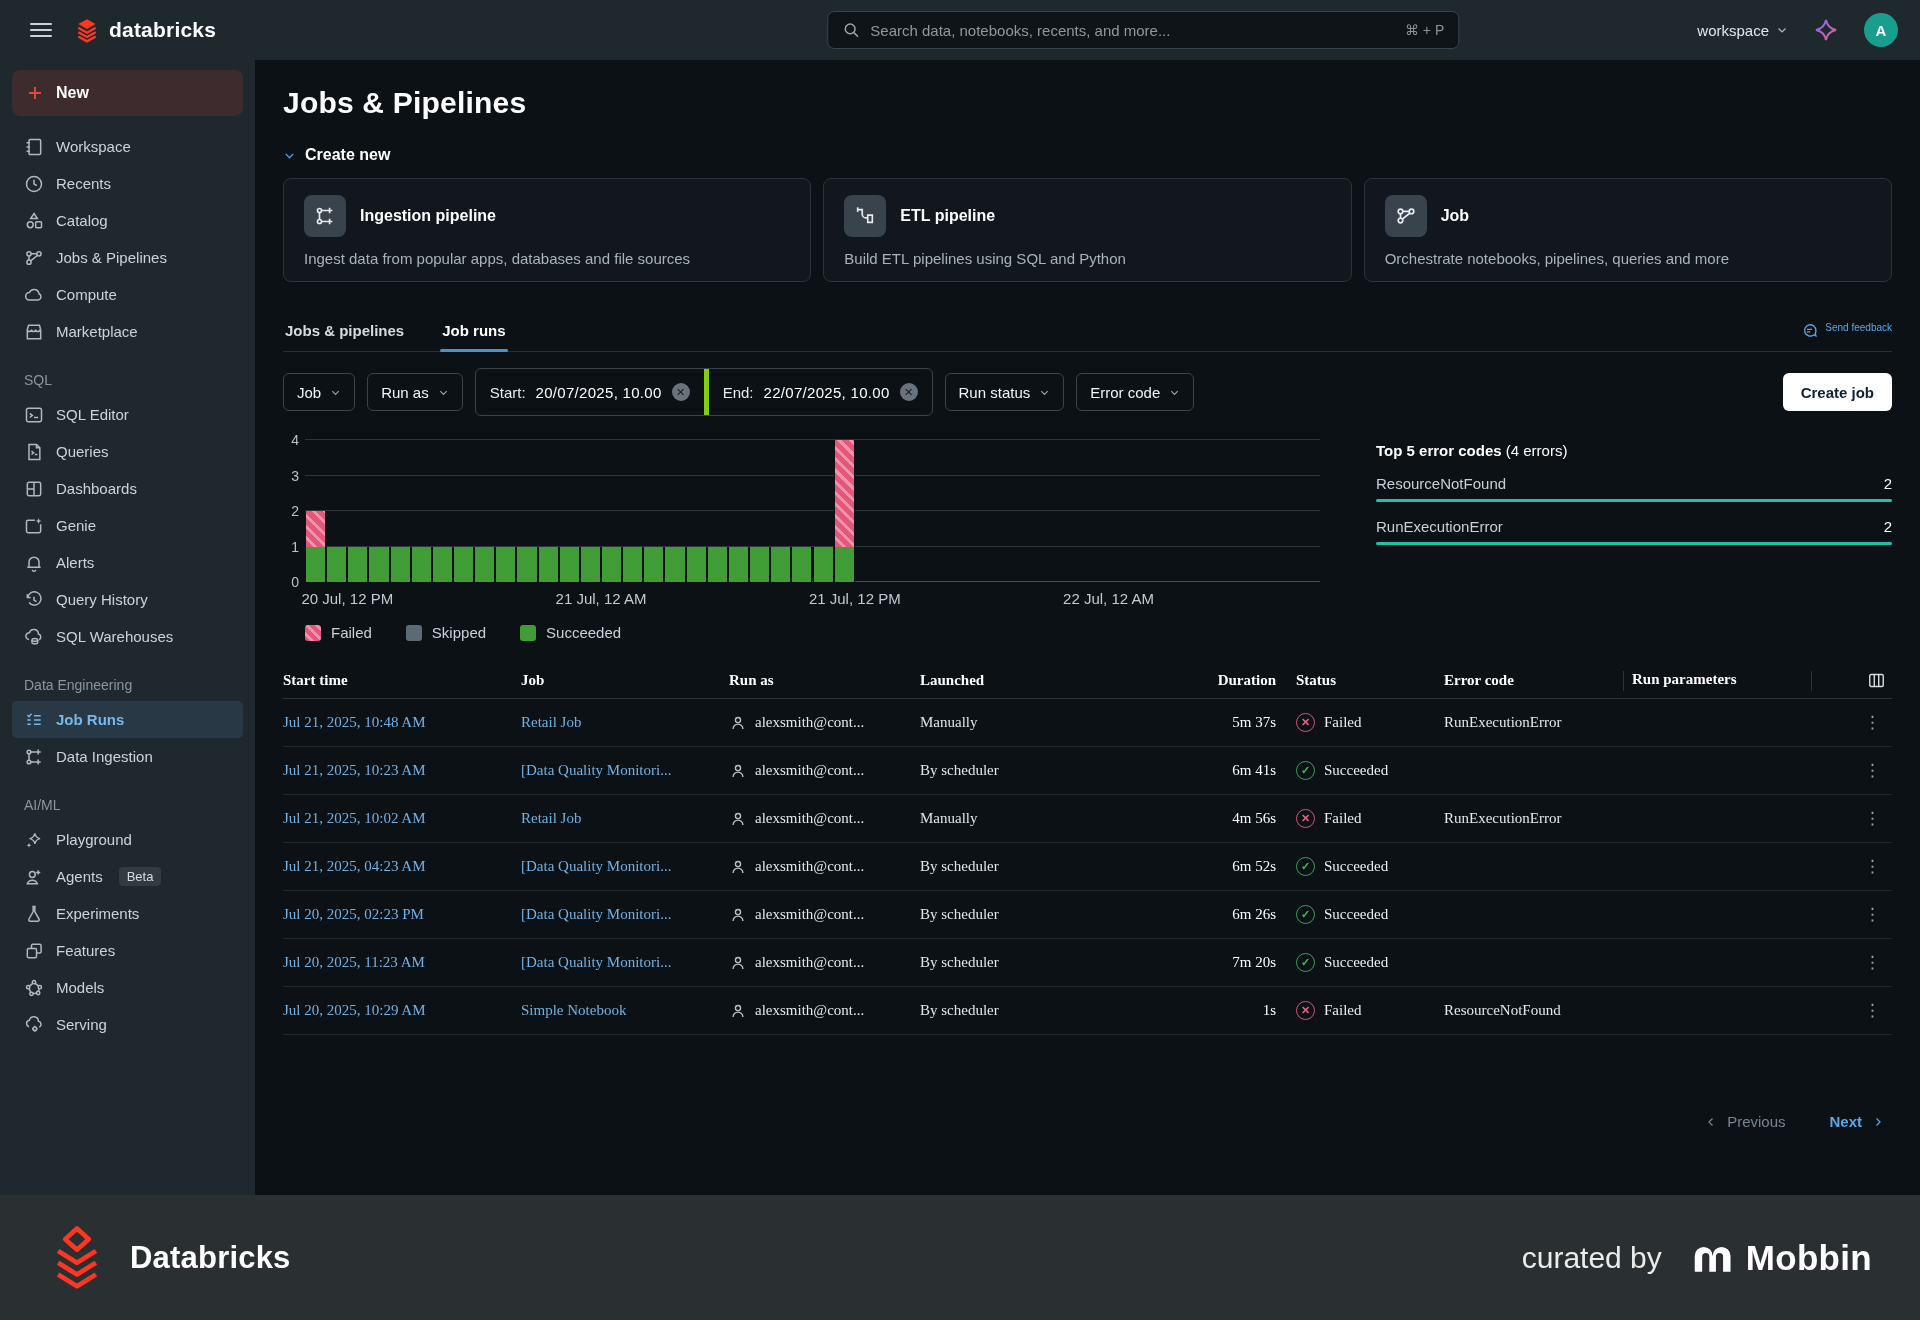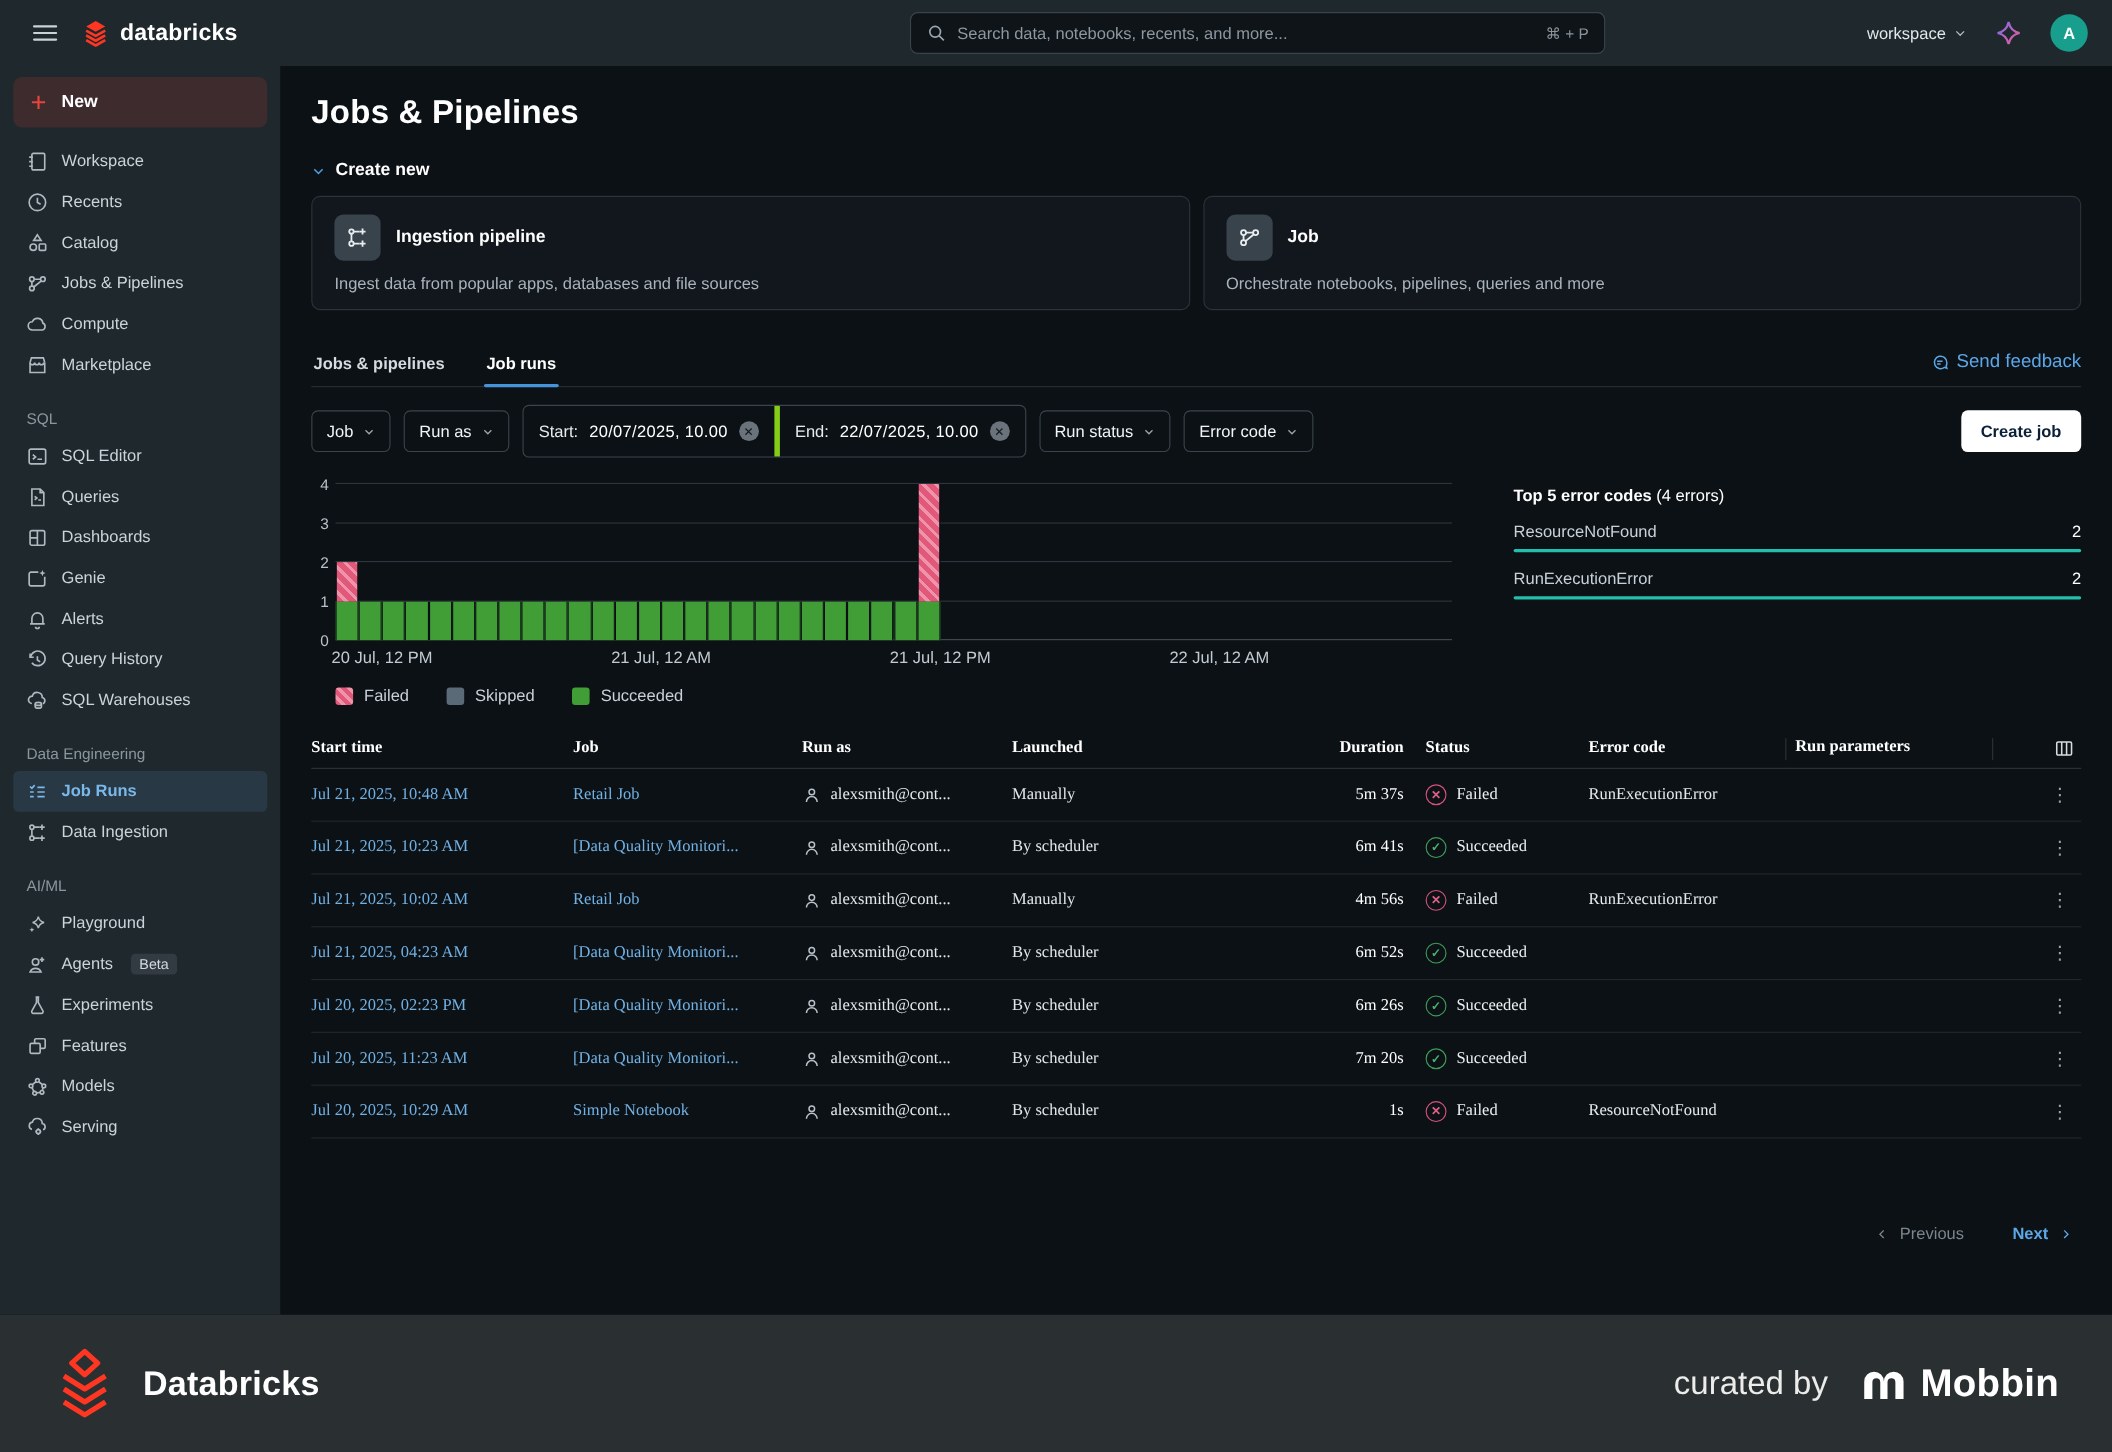--- a/index.html
+++ b/index.html
@@ -50,22 +50,22 @@
   .card { flex:1; height:104px; background:#11171D; border:1px solid #2B333B; border-radius:8px; padding:16px 20px; cursor:pointer; }
   .card-top { display:flex; align-items:center; gap:14px; }
   .card-ic { width:42px; height:42px; background:#39434C; border-radius:8px; display:flex; align-items:center; justify-content:center; color:#E7ECEF; }
   .card-title { font-size:16px; font-weight:700; color:#FFF; }
   .card-desc { font-size:15px; color:#A9B3BB; margin-top:13px; }
 
   .tabs-row { display:flex; align-items:flex-end; margin-top:28px; border-bottom:1px solid #272F36; position:relative; height:42px; }
   .tab { font-size:15px; font-weight:700; color:#D5DBE0; padding:0 2px 12px; margin-right:34px; cursor:pointer; position:relative; }
   .tab.active { color:#FFF; }
   .tab.active:after { content:""; position:absolute; left:0; right:0; bottom:-1px; height:3px; background:#4593D9; border-radius:2px; }
-  .send-feedback { position:absolute; right:0; bottom:12px; display:flex; align-items:center; gap:7px;
-    color:#5CA7E8; font-size:17px; cursor:pointer; }
+  .send-feedback { position:absolute; right:0; bottom:12px; display:flex; gap:7px;
+    color:#5CA7E8; font-size:10px; cursor:pointer; }
 
   .filters { display:flex; align-items:center; gap:12px; margin-top:16px; }
   .pill { height:38px; border:1px solid #3A444C; border-radius:6px; display:flex; align-items:center; gap:9px;
     padding:0 13px; font-size:15px; color:#F2F5F7; cursor:pointer; background:transparent; }
   .pill .chev { color:#9AA4AC; }
   .date-combo { height:48px; border:1px solid #3A444C; border-radius:6px; display:flex; align-items:stretch; }
   .date-seg { display:flex; align-items:center; gap:10px; padding:0 14px; font-size:15px; cursor:pointer; }
   .date-seg + .date-seg { border-left:5px solid #84cc16; }
   .date-lab { color:#E6EBEE; }
   .date-val { color:#FFF; letter-spacing:.3px; }
@@ -391,20 +391,33 @@
               </svg>
           </div>
           <div class="card-title">Ingestion pipeline</div>
         </div>
         <div class="card-desc">Ingest data from popular apps, databases and file sources</div>
       </div>
       <div class="card">
         <div class="card-top">
           <div class="card-ic">
             <svg width="22" height="22" viewBox="0 0 24 24" fill="none" stroke="currentColor" stroke-width="1.8">
+                <path d="M4 5 h5 v5 a4 4 0 0 0 4 4 h2"></path>
+                <path d="M15 11 h5 v8 h-5 Z"></path>
+                <path d="M4 2.5 v5"></path>
+              </svg>
+          </div>
+          <div class="card-title">ETL pipeline</div>
+        </div>
+        <div class="card-desc">Build ETL pipelines using SQL and Python</div>
+      </div>
+      <div class="card">
+        <div class="card-top">
+          <div class="card-ic">
+            <svg width="22" height="22" viewBox="0 0 24 24" fill="none" stroke="currentColor" stroke-width="1.8">
                 <circle cx="6" cy="7" r="2.5"></circle>
                 <circle cx="18" cy="7" r="2.5"></circle>
                 <circle cx="6" cy="17" r="2.5"></circle>
                 <path d="M8.5 7h7M6 9.5v5M8 15.5 L16 9"></path>
               </svg>
           </div>
           <div class="card-title">Job</div>
         </div>
         <div class="card-desc">Orchestrate notebooks, pipelines, queries and more</div>
       </div>

